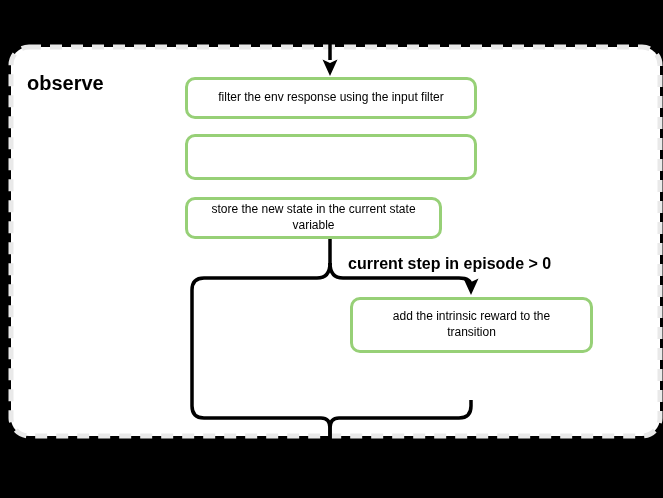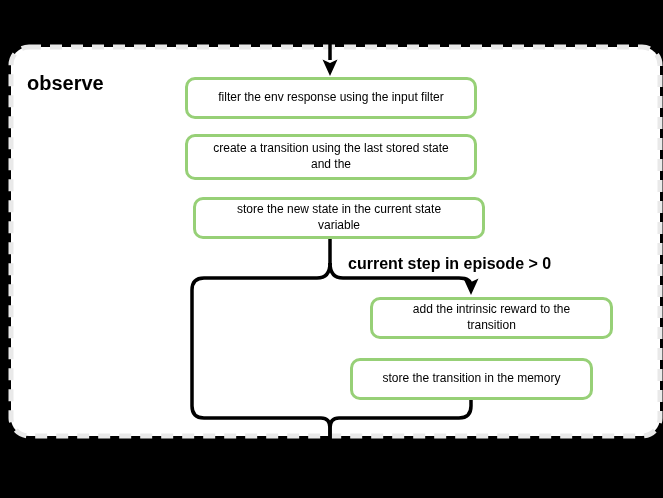--- a/index.html
+++ b/index.html
@@ -31,22 +31,22 @@
     position:absolute;box-sizing:border-box;
     border:3px solid var(--node-border);
     background:var(--node-fill);
     border-radius:10px;
     display:flex;flex-direction:column;align-items:center;justify-content:center;
     text-align:center;font-size:12px;line-height:1.3;color:var(--text);
     padding:2px 20px;
   }
   .n1{left:185px;top:77px;width:292px;height:42px;}
   .n2{left:185px;top:134px;width:292px;height:46px;}
-  .n3{left:193px;top:197px;width:292px;height:42px;text-align:center;}
-  .n4{left:350px;top:297px;width:243px;height:42px;margin-left:20px;}
+  .n3{left:185px;top:197px;width:257px;height:42px;text-align:center;}
+  .n4{left:350px;top:297px;width:243px;height:56px;}
   .n5{left:350px;top:358px;width:243px;height:42px;}
   .group-label{
     position:absolute;left:27px;top:72px;
     font-size:20px;font-weight:bold;color:var(--text);
   }
   .cond-label{
     position:absolute;left:348px;top:255px;
     font-size:16px;font-weight:bold;color:var(--text);white-space:nowrap;
   }
 </style>
@@ -72,30 +72,26 @@
     <path class="wire" d="M471 400 L471 406 Q471 418 459 418 L339 418 Q330 418 330 428 L330 456"></path>
   </svg>
 
   <div class="group-label">observe</div>
 
   <div class="node n1">
     <span>filter the env response using the input filter</span>
   </div>
 
   <div class="node n2">
-    <span>create a transition using the last stored state and the</span>
   </div>
 
   <div class="node n3">
     <span>store the new state in the current state variable</span>
   </div>
 
   <div class="cond-label">current step in episode &gt; 0</div>
 
   <div class="node n4">
     <span>add the intrinsic reward to the transition</span>
   </div>
 
-  <div class="node n5">
-    <span>store the transition in the memory</span>
-  </div>
 
 </div>
 
 </body></html>

